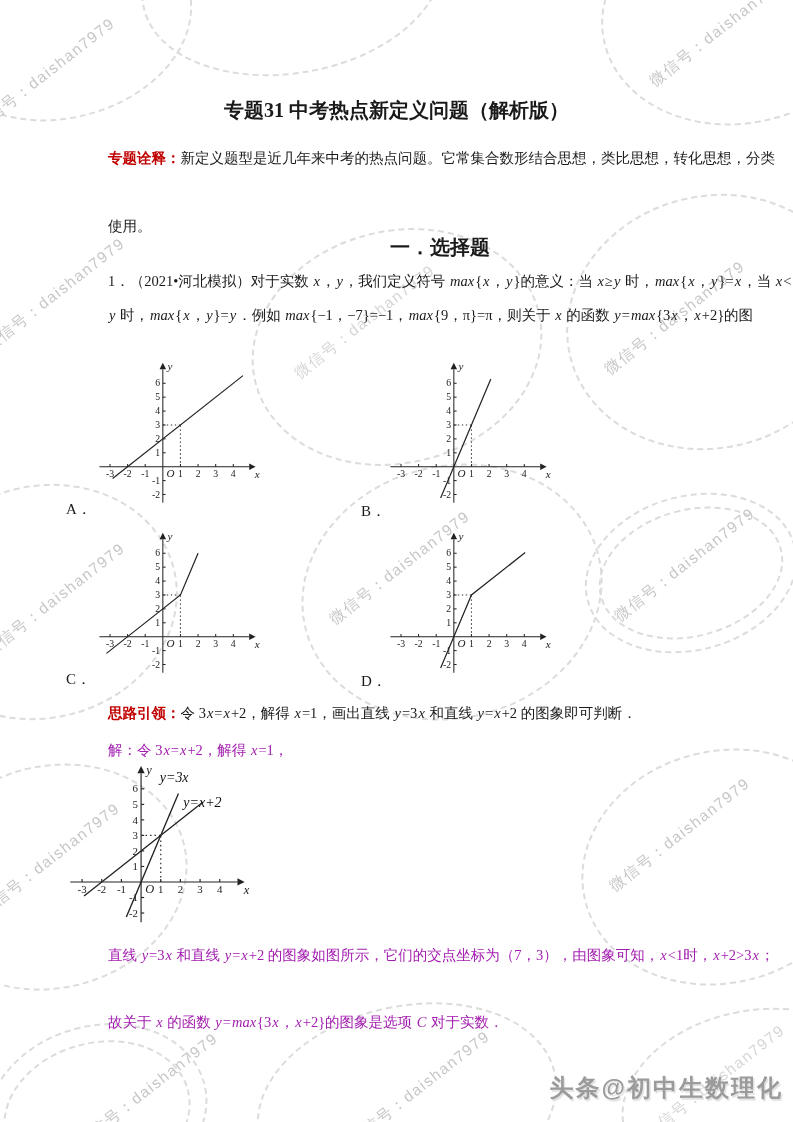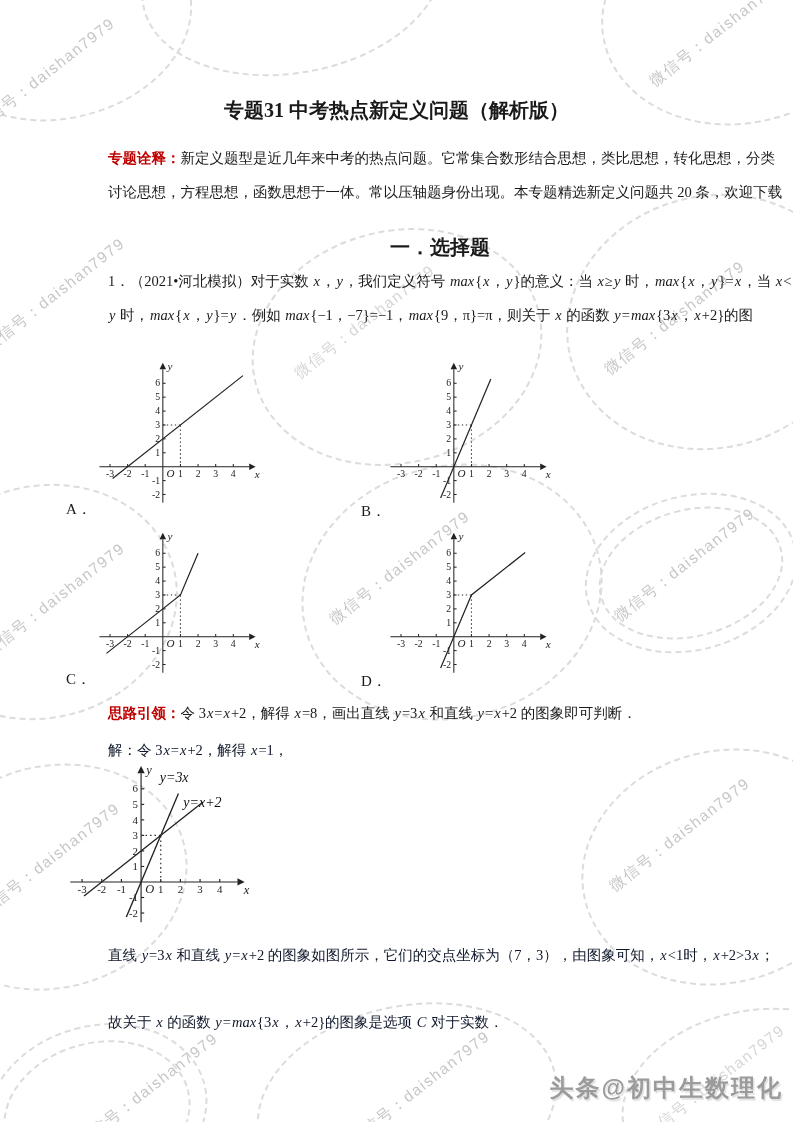--- a/index.html
+++ b/index.html
@@ -8,21 +8,21 @@
   
   .wm{position:absolute;color:#c7c7c7;font-size:15.5px;letter-spacing:1.5px;white-space:nowrap;
       transform:translate(-50%,-50%) rotate(-38deg);font-family:"Liberation Sans",sans-serif;}
   .wm.faint{color:#d6d6d6;}
   .ell{position:absolute;border:2px dashed #dcdcdc;border-radius:50%;}
   
   .title{position:absolute;top:97px;left:0;width:100%;text-align:center;
          font-size:20px;font-weight:bold;}
   .para{position:absolute;left:68px;width:664px;font-size:14.5px;white-space:nowrap;line-height:22px;margin-left:40px;}
   .lead{color:#c00000;font-weight:bold;}
-  .red{color:#0f172a;}
+  .red{color:#a21caf;}
   .heading{font-weight:bold;font-size:20px;text-align:center;}
   .opt-label{position:absolute;font-size:15px;}
   i{font-style:italic;padding:0 1px;}
   
   .gnum{font:10.5px "Liberation Serif",serif;fill:#222;}
   .gvar{font:italic 12px "Liberation Serif",serif;fill:#222;}
   .glab{font:italic 13.5px "Liberation Serif",serif;fill:#111;}
   .graph{position:absolute;}
   .footer{position:absolute;top:1072px;right:10px;font-size:24px;font-weight:bold;color:#9b9b9b;
           letter-spacing:2px;text-shadow:1.5px 1.5px 1px #e2e2e2;font-family:Liberation Sans, sans-serif;}
@@ -58,21 +58,21 @@
   <div class="wm" style="left:685px;top:565px;">微信号：daishan7979</div>
   <div class="wm" style="left:50px;top:860px;">微信号：daishan7979</div>
   <div class="wm" style="left:680px;top:835px;">微信号：daishan7979</div>
   <div class="wm" style="left:148px;top:1090px;">微信号：daishan7979</div>
   <div class="wm" style="left:420px;top:1088px;">微信号：daishan7979</div>
   <div class="wm faint" style="left:715px;top:1082px;">微信号：daishan7979</div>
 
   <div class="title">专题31 中考热点新定义问题（解析版）</div>
 
   <div class="para" style="top:147px"><span class="lead">专题诠释：</span><span><span>新定义题型是近几年来中考的热点问题。它常集合数形结合思想，类比思想，转化思想，分类</span></span></div>
-  <div class="para" style="top:181px"><span><span>讨论思想，方程思想，函数思想于一体。常以压轴题身份出现。本专题精选新定义问题共 20 条，欢迎下载</span></span></div>
+  <div class="para" style="top:215px"><span><span>使用。</span></span></div>
 
   <div class="para heading" style="top:236px">一．选择题</div>
 
   <div class="para" style="top:270px"><span><span>1．（2021•河北模拟）对于实数 </span><i>x</i><span>，</span><i>y</i><span>，我们定义符号 </span><i>max</i><span>{</span><i>x</i><span>，</span><i>y</i><span>}的意义：当 </span><i>x</i><span>≥</span><i>y</i><span> 时，</span><i>max</i><span>{</span><i>x</i><span>，</span><i>y</i><span>}=</span><i>x</i><span>，当 </span><i>x</i><span>&lt;</span></span></div>
   <div class="para" style="top:304px"><span><span></span><i>y</i><span> 时，</span><i>max</i><span>{</span><i>x</i><span>，</span><i>y</i><span>}=</span><i>y</i><span>．例如 </span><i>max</i><span>{−1，−7}=−1，</span><i>max</i><span>{9，π}=π，则关于 </span><i>x</i><span> 的函数 </span><i>y</i><span>=</span><i>max</i><span>{3</span><i>x</i><span>，</span><i>x</i><span>+2}的图</span></span></div>
 
   <svg class="graph" style="left:92px;top:361px;width:172px;" viewBox="-8 -9 185.5 164">
       <line x1="0" y1="105" x2="161.5" y2="105" stroke="#222" stroke-width="1.1"></line>
       <polygon points="161.5,101.5 168.5,105 161.5,108.5" fill="#222"></polygon>
       <line x1="68.4" y1="144" x2="68.4" y2="0" stroke="#222" stroke-width="1.1"></line>
@@ -239,21 +239,21 @@
       <text x="72.4" y="116" class="gvar">O</text>
       <text x="167.5" y="117" class="gvar">x</text>
       <text x="73.4" y="1" class="gvar">y</text>
       <polyline points="87.39999999999999,105 87.39999999999999,60" fill="none" stroke="#333" stroke-width="1.2" stroke-dasharray="1.5,2.8"></polyline>
       <polyline points="68.4,60 87.39999999999999,60" fill="none" stroke="#333" stroke-width="1.2" stroke-dasharray="1.5,2.8"></polyline>
       <polyline points="54.15,138.75 87.39999999999999,60 145.35,14.250000000000004" fill="none" stroke="#222" stroke-width="1.3"></polyline>
     </svg>
   <div class="opt-label" style="left:66px;top:670px;">C．</div>
   <div class="opt-label" style="left:361px;top:672px;">D．</div>
 
-  <div class="para" style="top:702px"><span class="lead">思路引领：</span><span><span>令 3</span><i>x</i><span>=</span><i>x</i><span>+2，解得 </span><i>x</i><span>=8，画出直线 </span><i>y</i><span>=3</span><i>x</i><span> 和直线 </span><i>y</i><span>=</span><i>x</i><span>+2 的图象即可判断．</span></span></div>
+  <div class="para" style="top:702px"><span class="lead">思路引领：</span><span><span>令 3</span><i>x</i><span>=</span><i>x</i><span>+2，解得 </span><i>x</i><span>=1，画出直线 </span><i>y</i><span>=3</span><i>x</i><span> 和直线 </span><i>y</i><span>=</span><i>x</i><span>+2 的图象即可判断．</span></span></div>
 
   <div class="para red" style="top:739px"><span><span>解：令 3</span><i>x</i><span>=</span><i>x</i><span>+2，解得 </span><i>x</i><span>=1，</span></span></div>
 
   <svg class="graph" style="left:62px;top:764px;width:192px;" viewBox="-8 -9 185.5 164">
       <line x1="0" y1="105" x2="161.5" y2="105" stroke="#222" stroke-width="1.1"></line>
       <polygon points="161.5,101.5 168.5,105 161.5,108.5" fill="#222"></polygon>
       <line x1="68.4" y1="144" x2="68.4" y2="0" stroke="#222" stroke-width="1.1"></line>
       <polygon points="64.9,0 68.4,-7 71.9,0" fill="#222"></polygon>
       <line x1="11.400000000000002" y1="102" x2="11.400000000000002" y2="105" stroke="#222" stroke-width="1.1"></line>
       <text x="11.400000000000002" y="116" text-anchor="middle" class="gnum">-3</text>

